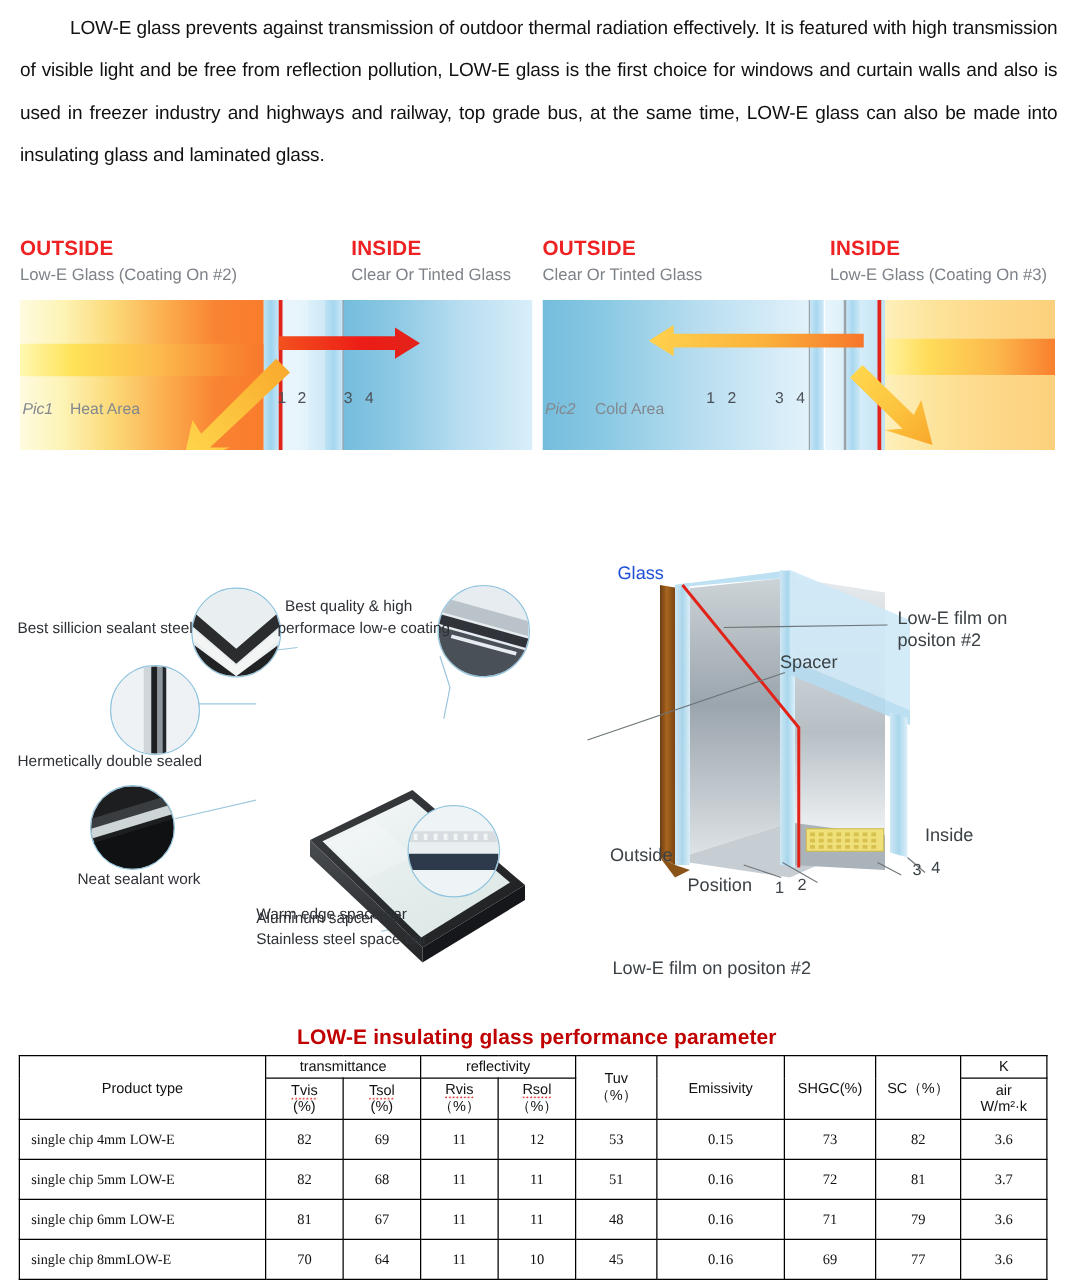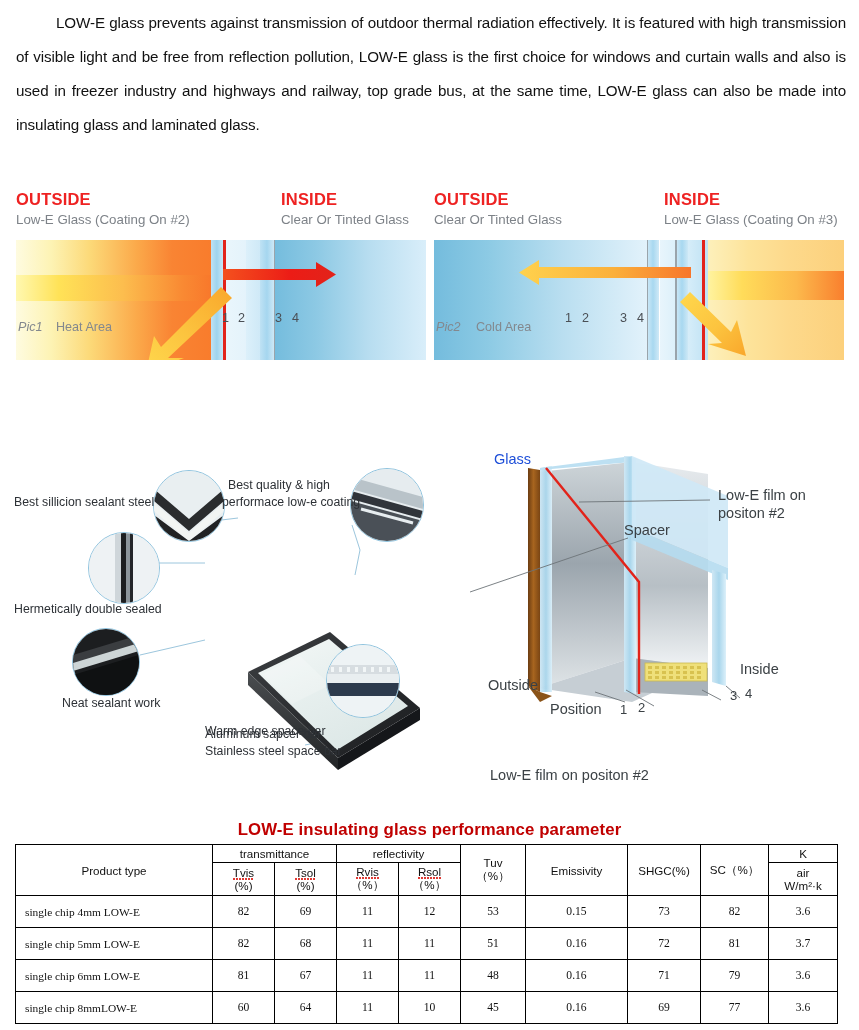--- a/index.html
+++ b/index.html
@@ -505,21 +505,21 @@
       <td>11</td>
       <td>11</td>
       <td>48</td>
       <td>0.16</td>
       <td>71</td>
       <td>79</td>
       <td>3.6</td>
     </tr>
     <tr class="data">
       <td class="prod">single chip 8mmLOW-E</td>
-      <td>60</td>
+      <td>70</td>
       <td>64</td>
       <td>11</td>
       <td>10</td>
       <td>45</td>
       <td>0.16</td>
       <td>69</td>
       <td>77</td>
       <td>3.6</td>
     </tr>
   </tbody>

